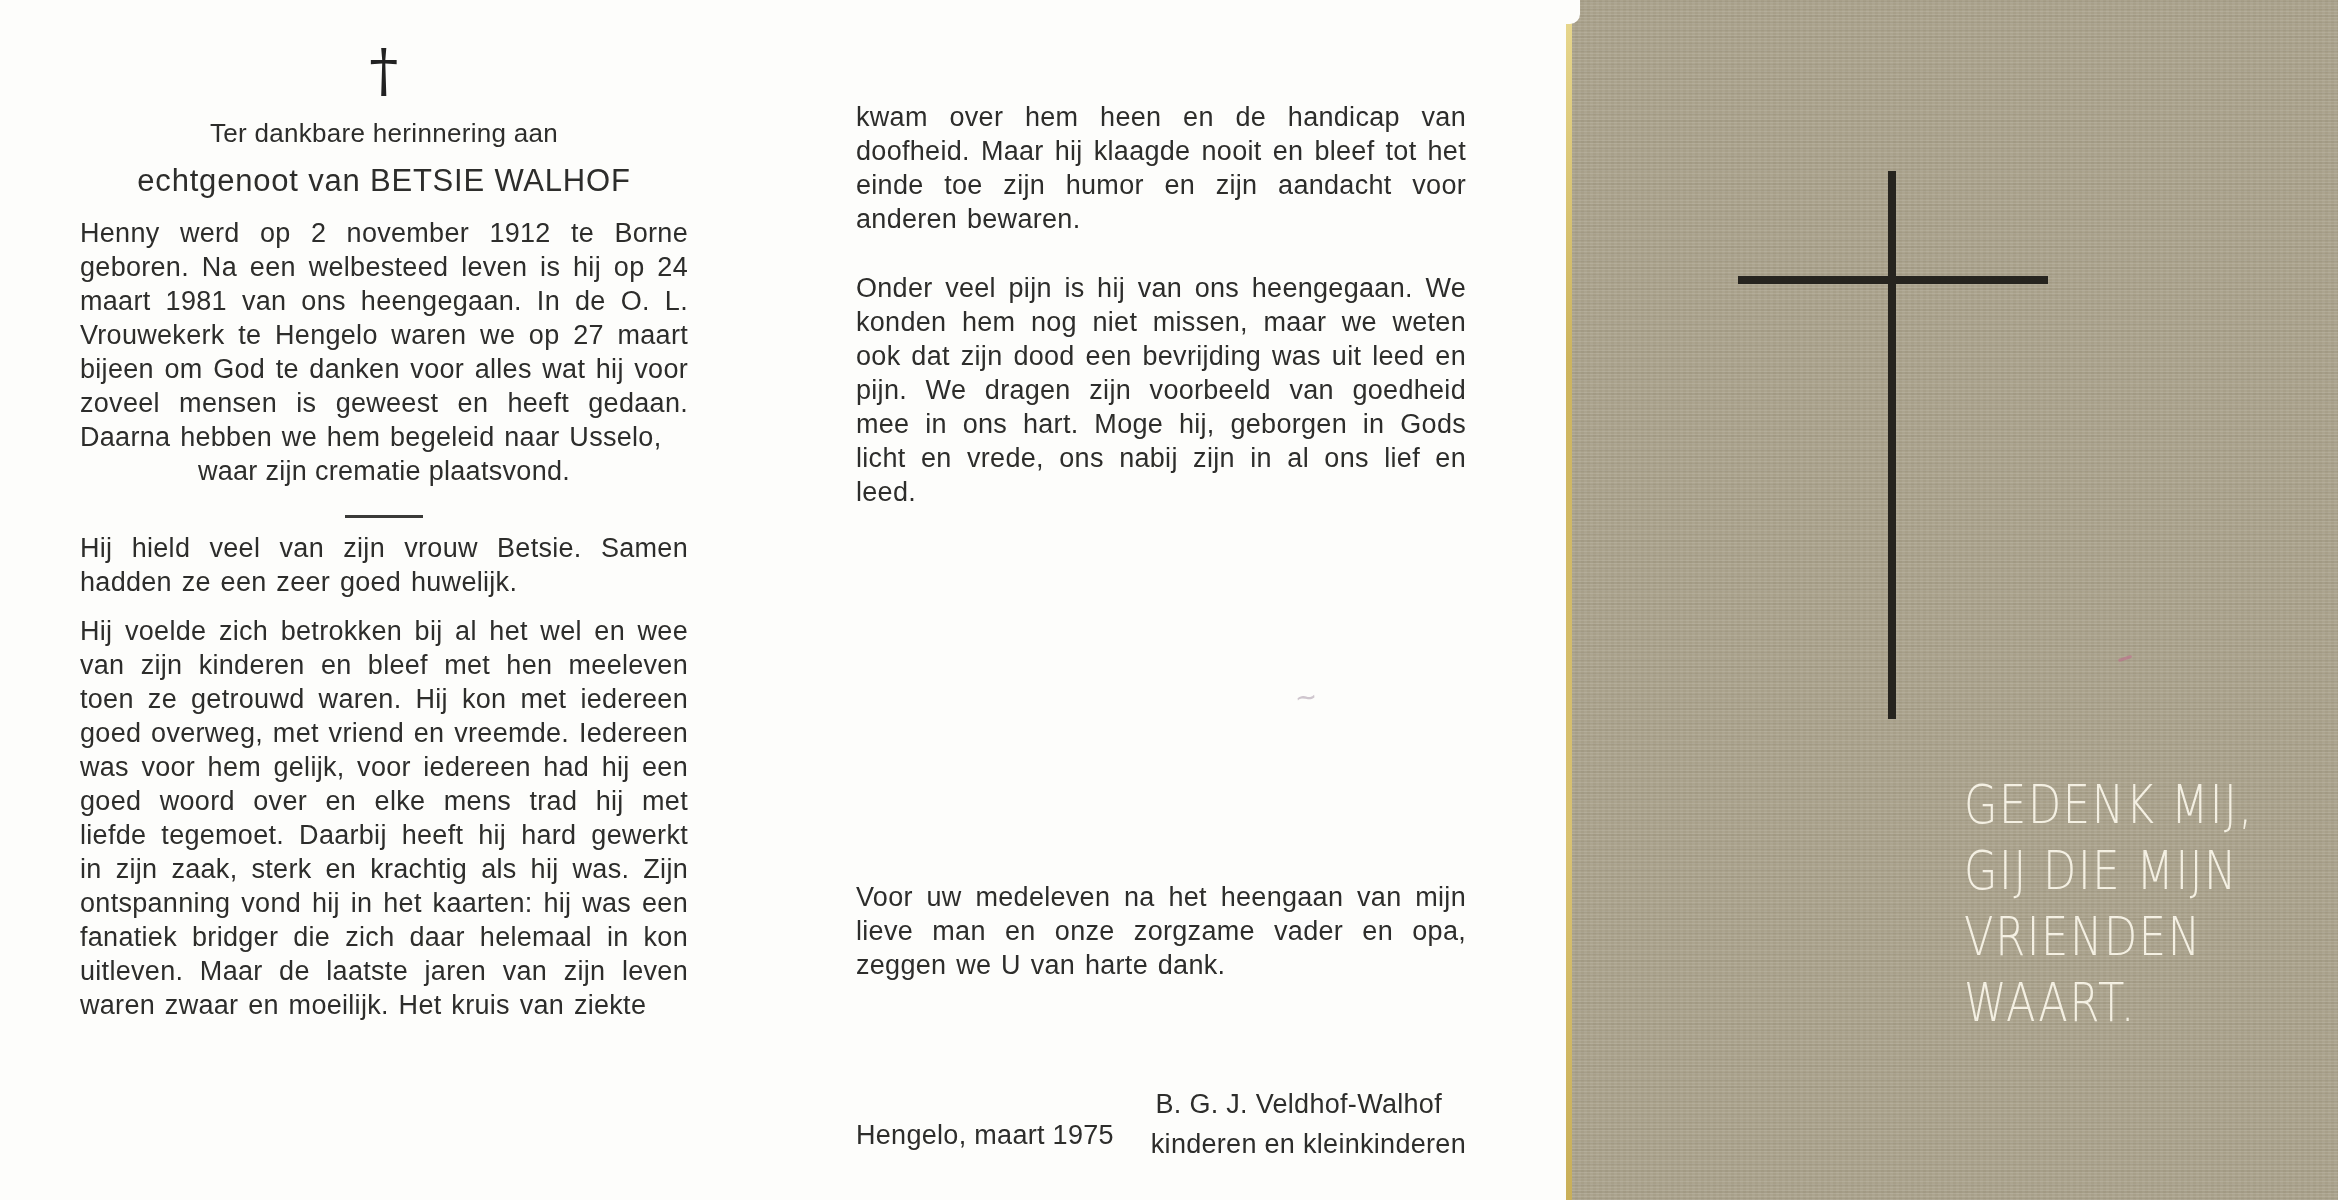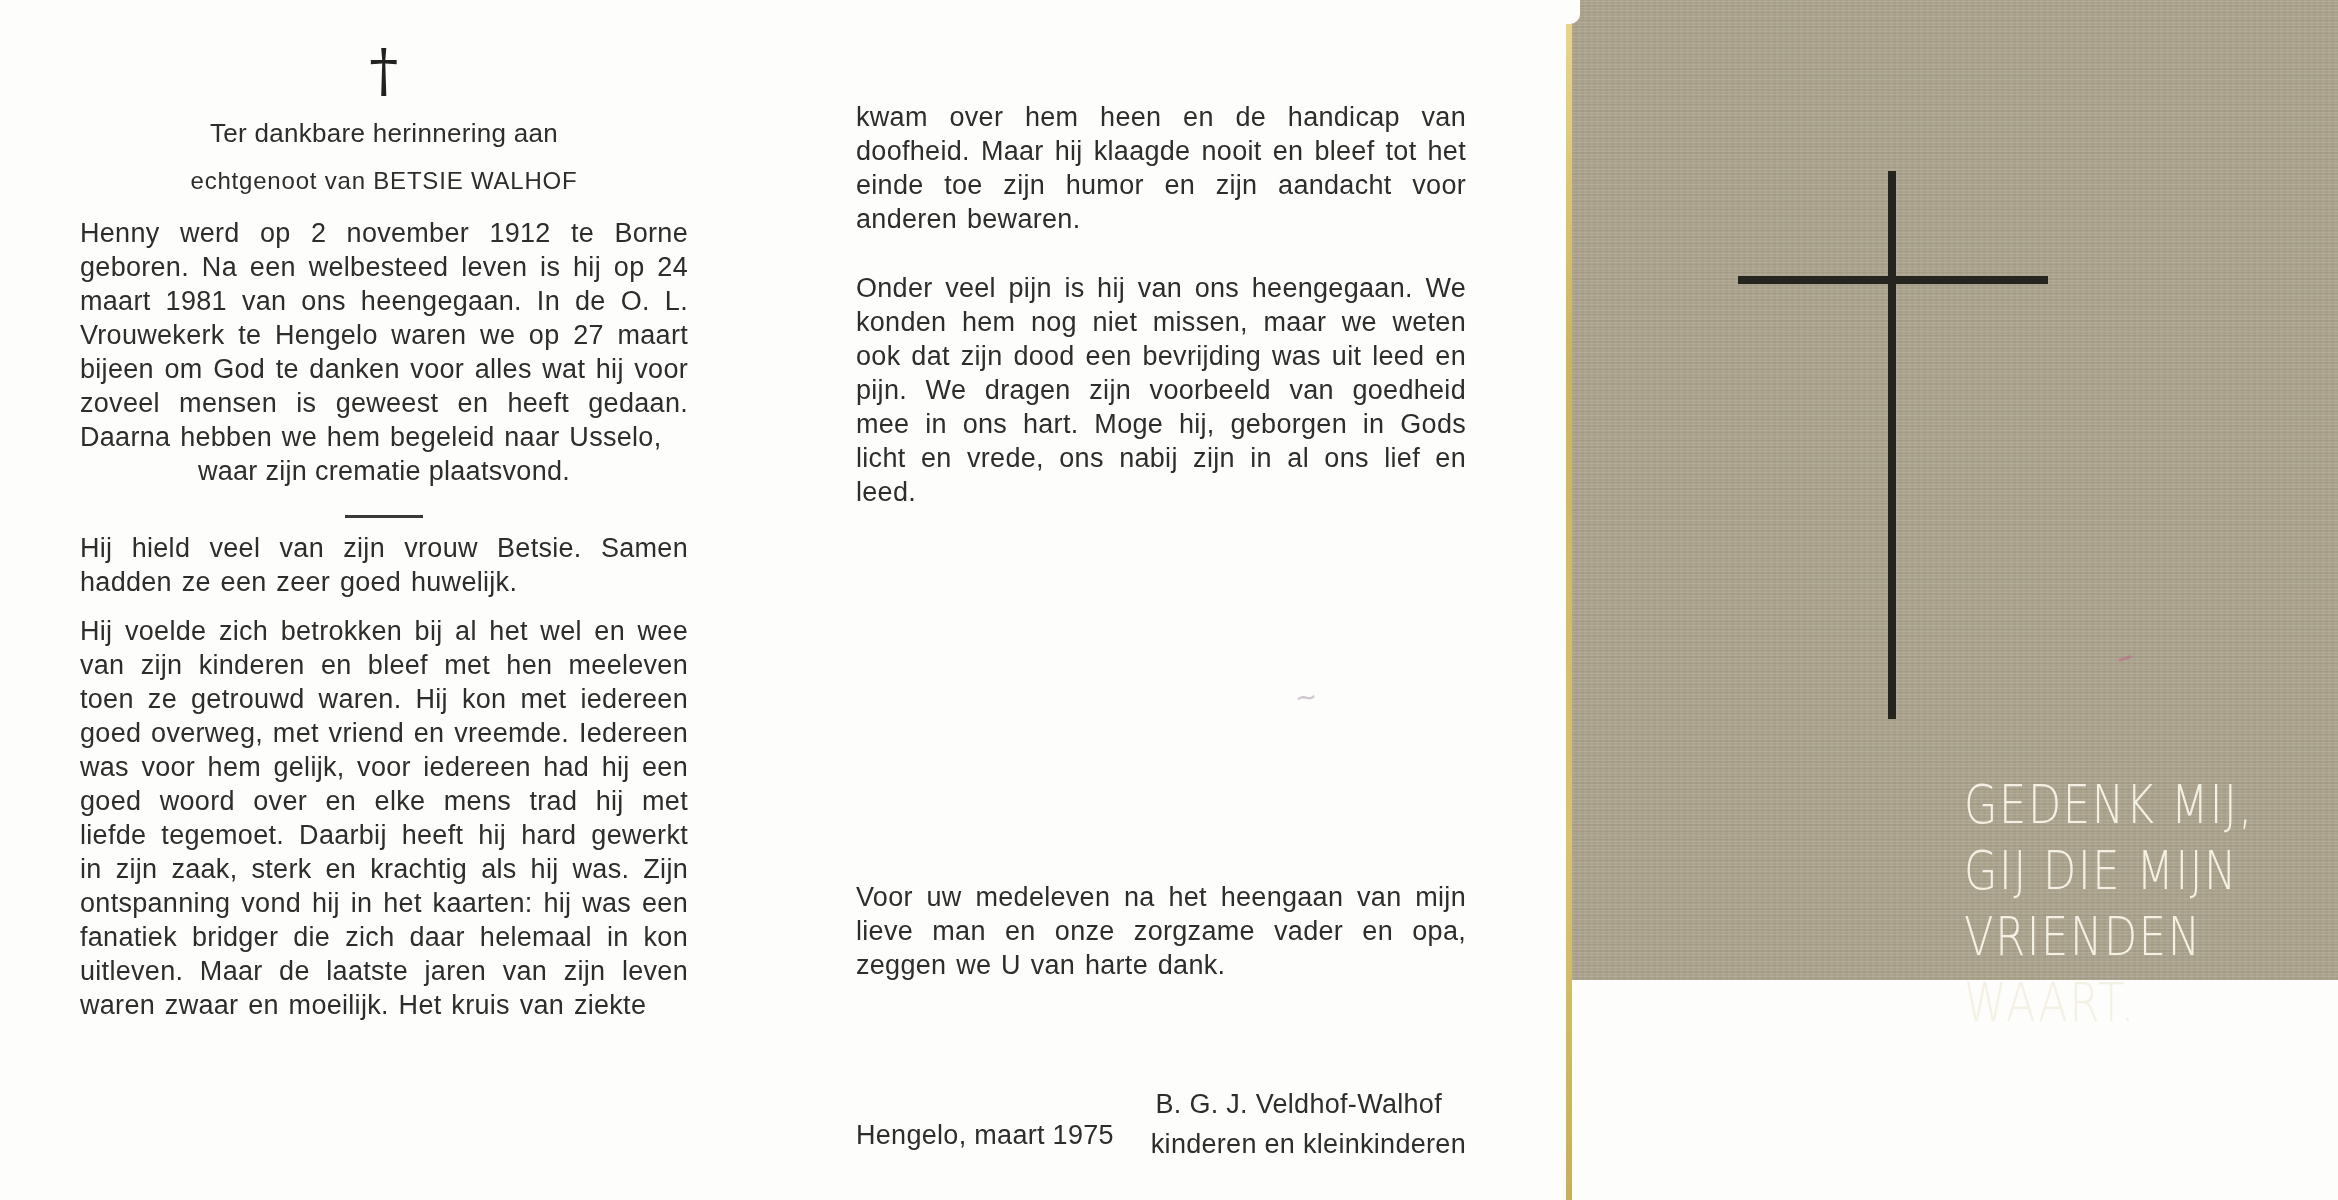--- a/index.html
+++ b/index.html
@@ -11,37 +11,37 @@
   }
   
   .col{position:absolute;font-size:27px;line-height:34px;letter-spacing:.3px;}
   #col-left{left:80px;top:30px;width:608px;}
   #col-mid{left:856px;top:88px;width:610px;}
   .center{text-align:center;}
   .just{text-align:justify;word-spacing:2px;}
   .dagger{font-family:"DejaVu Serif",serif;font-size:58px;line-height:80px;text-align:center;color:#222;}
   .intro{margin-top:6px;font-size:26px;}
   .deceased{margin-top:12px;font-size:43px;letter-spacing:3px;line-height:48px;color:#262624;}
-  .spouse{margin-top:14px;font-size:24px;letter-spacing:.8px;}
+  .spouse{margin-top:14px;font-size:31px;letter-spacing:.8px;}
   .p1{margin-top:18px;}
   .p1-close{margin-top:0;}
   .divider{width:78px;height:3px;background:#3a3a38;margin:27px auto 0 auto;}
   .p2{margin-top:26px;}
   .p3{margin-top:13px;}
   .p4{margin-top:15px;}
   .m1{margin-top:12px;}
   .m2{margin-top:35px;}
   .thanks{position:absolute;left:856px;top:880px;width:610px;}
   .signature{position:absolute;left:856px;top:1084px;width:610px;text-align:right;line-height:40px;}
   .sig-name{padding-right:24px;}
   .place-date{position:absolute;left:856px;top:1118px;width:610px;}
   .squiggle{position:absolute;left:1296px;top:678px;font-size:34px;color:rgba(150,130,150,.45);transform:rotate(-8deg);}
   
   #card{
-    position:absolute;left:1566px;top:0;width:772px;height:980px;
+    position:absolute;left:1566px;top:0;width:772px;height:1200px;
     background-color:#a9a18b;
     background-image:
       repeating-linear-gradient(0deg, rgba(255,255,255,.10) 0 1px, rgba(255,255,255,0) 1px 3px),
       repeating-linear-gradient(0deg, rgba(88,80,58,.07) 0 2px, rgba(88,80,58,0) 2px 7px),
       repeating-linear-gradient(90deg, rgba(255,255,255,.03) 0 3px, rgba(120,110,85,.04) 3px 6px);
   }
   .gold-edge{position:absolute;left:0;top:0;width:6px;height:1200px;
     background:linear-gradient(180deg,#e8d88f,#cdb45e 30%,#d9c272 70%,#c9af58);}
   .white-notch{position:absolute;left:0;top:0;width:14px;height:24px;background:#fdfdfb;
     border-bottom-right-radius:10px;}

